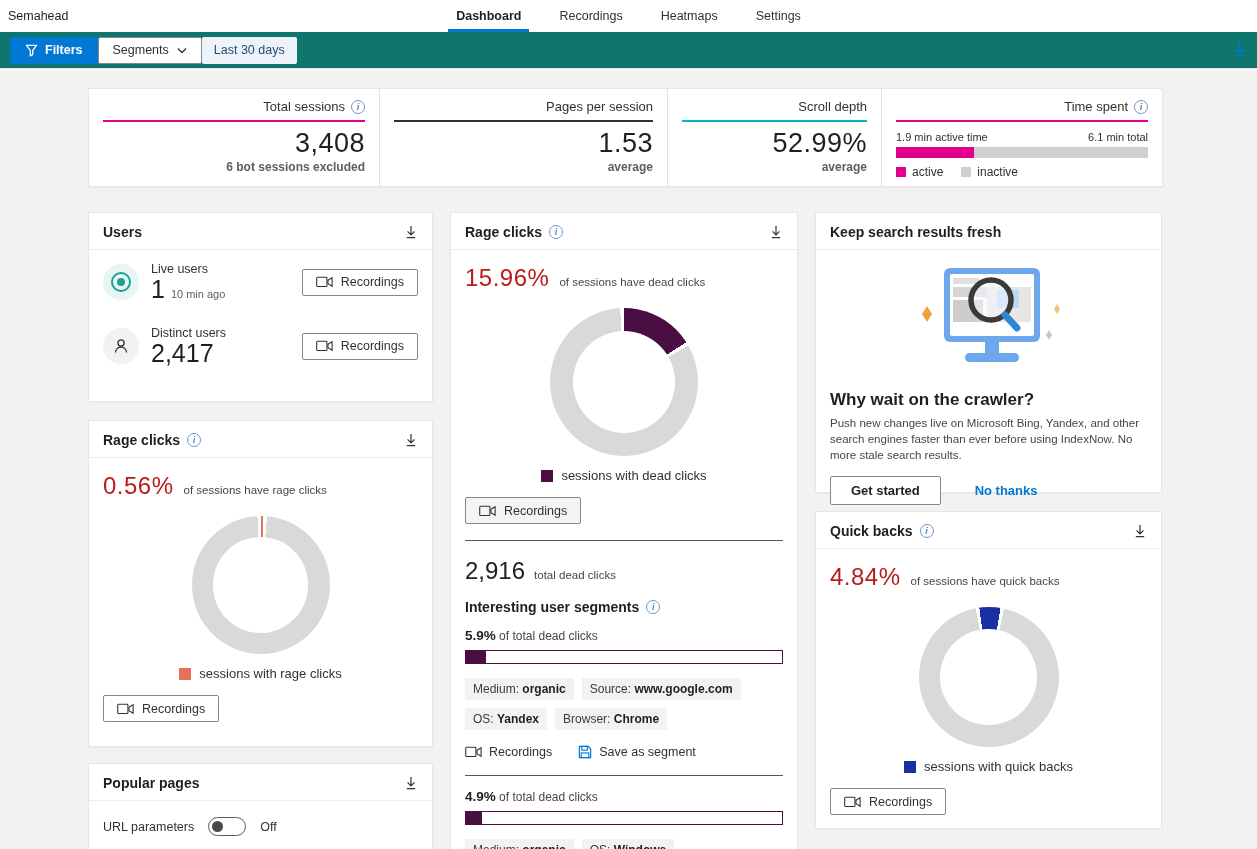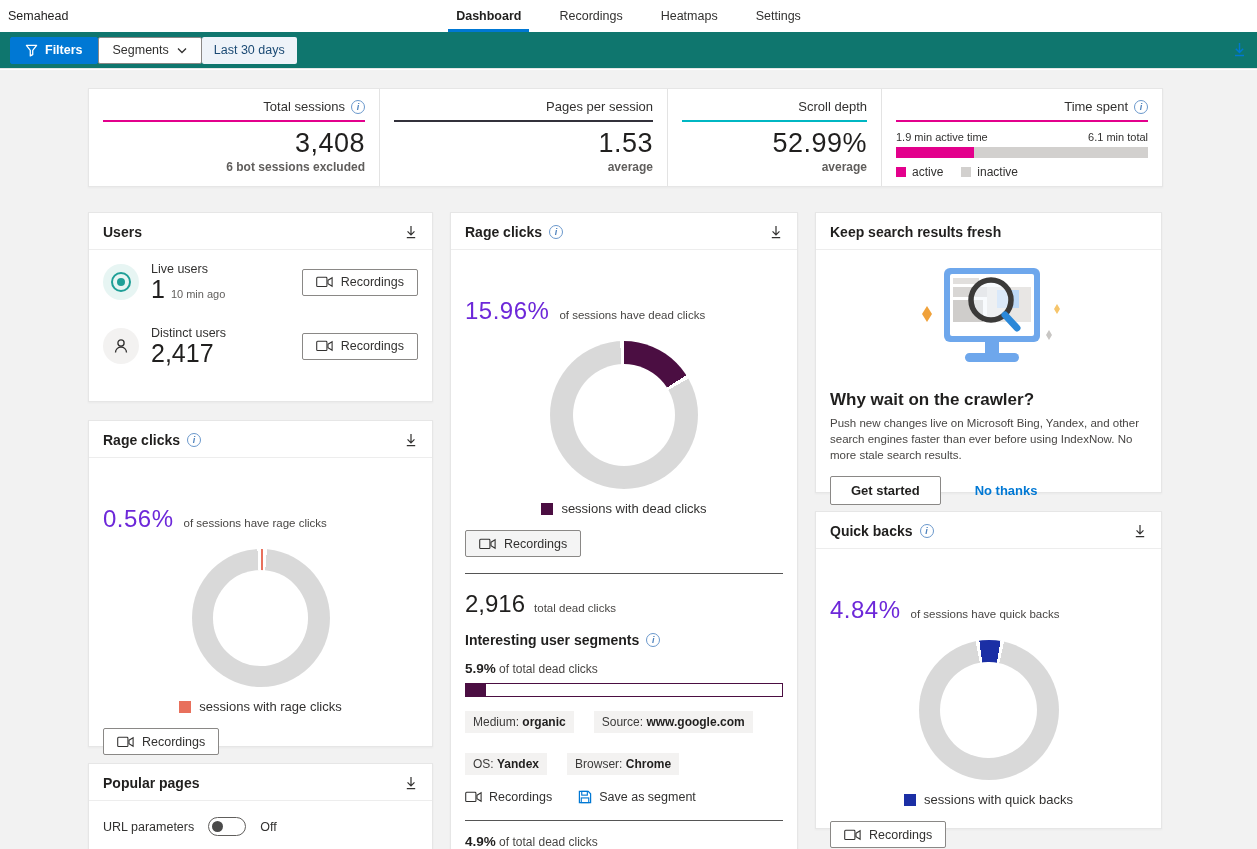--- a/index.html
+++ b/index.html
@@ -57,21 +57,21 @@
   .mvalue { text-align:right; font-size:27px; color:#201f1e; margin-top:6px; letter-spacing:.5px; }
   .mnote { text-align:right; font-size:12px; color:#605e5c; margin-top:1px;font-weight:bold; }
   .ts-row { display:flex; justify-content:space-between; font-size:11px; color:#323130; margin-top:9px; }
   .ts-bar { height:11px; background:#d2d0ce; margin-top:4px; position:relative; overflow:hidden; }
   .ts-fill { position:absolute; left:0; top:0; bottom:0; }
   .ts-legend { display:flex; align-items:center; gap:18px; margin-top:7px; font-size:12px; }
   .sq { width:10px; height:10px; display:inline-block; margin-right:6px; vertical-align:-1px; }
 
   
   .statline { display:flex; align-items:baseline; gap:10px; padding:14px 14px 0 14px; }
-  .stat-big { font-size:24px; color:#6d28d9; letter-spacing:.5px;margin-top:33px; }
+  .stat-big { font-size:24px; color:#b91c1c; letter-spacing:.5px; }
   .stat-desc { font-size:11.5px; color:#484644; }
   .donut { position:relative; border-radius:50%; margin:16px auto 0 auto; }
   .donut::after { content:""; position:absolute; inset:15.5%; background:#fff; border-radius:50%; }
   .legend { display:flex; justify-content:center; align-items:center; gap:8px;
     font-size:13px; color:#323130; margin-top:12px; }
   .lsq { width:12px; height:12px; flex:none; }
   .btn-rec { display:flex; align-items:center; gap:8px; background:#fff; border:1px solid #8a8886;
     border-radius:2px; height:27px; padding:0 13px; font-size:12.5px; color:#323130;
     cursor:pointer; margin:14px; width:max-content; }
   .btn-rec.shaded { background:#f4f4f4; }
@@ -92,21 +92,21 @@
   .dark-div { border-top:1px solid #555; margin:16px 14px 0 14px; }
   .total-line { display:flex; align-items:baseline; gap:9px; padding:16px 14px 0 14px; }
   .total-big { font-size:24px; color:#201f1e; }
   .total-lbl { font-size:11.5px; color:#484644; }
   .seg-title { display:flex; align-items:center; gap:7px; padding:14px 14px 0 14px;
     font-size:14px; font-weight:bold; color:#201f1e; }
   .seg-pct { padding:13px 14px 0 14px; font-size:12px; color:#484644; }
   .seg-pct b { font-size:13.5px; color:#201f1e; }
   .seg-bar { margin:7px 14px 0 14px; height:14px; border:1px solid #4b0e42; position:relative; overflow:hidden; }
   .seg-fill { position:absolute; left:0; top:0; bottom:0; }
-  .chips { display:flex; flex-wrap:wrap; gap:20px; padding:14px 14px 0 14px; }
+  .chips { display:flex; flex-wrap:wrap; gap:8px; padding:14px 14px 0 14px; }
   .chipk { background:#f3f2f1; padding:4px 8px; font-size:12px; color:#3b3a39; white-space:nowrap; }
   .chipk b { color:#201f1e; }
   .linkrow { display:flex; align-items:center; gap:26px; padding:15px 14px 0 14px; }
   .linkrow .lk { display:flex; align-items:center; gap:7px; font-size:12.5px; color:#323130; cursor:pointer; }
 
   
   .promo-body { padding:0 14px; }
   .promo-illus { display:flex; justify-content:center; padding:14px 0 4px 0; }
   .promo-h { font-size:17px; font-weight:bold; color:#201f1e; margin-top:4px; }
   .promo-p { font-size:11.5px; color:#484644; line-height:1.4; margin-top:5px; }

